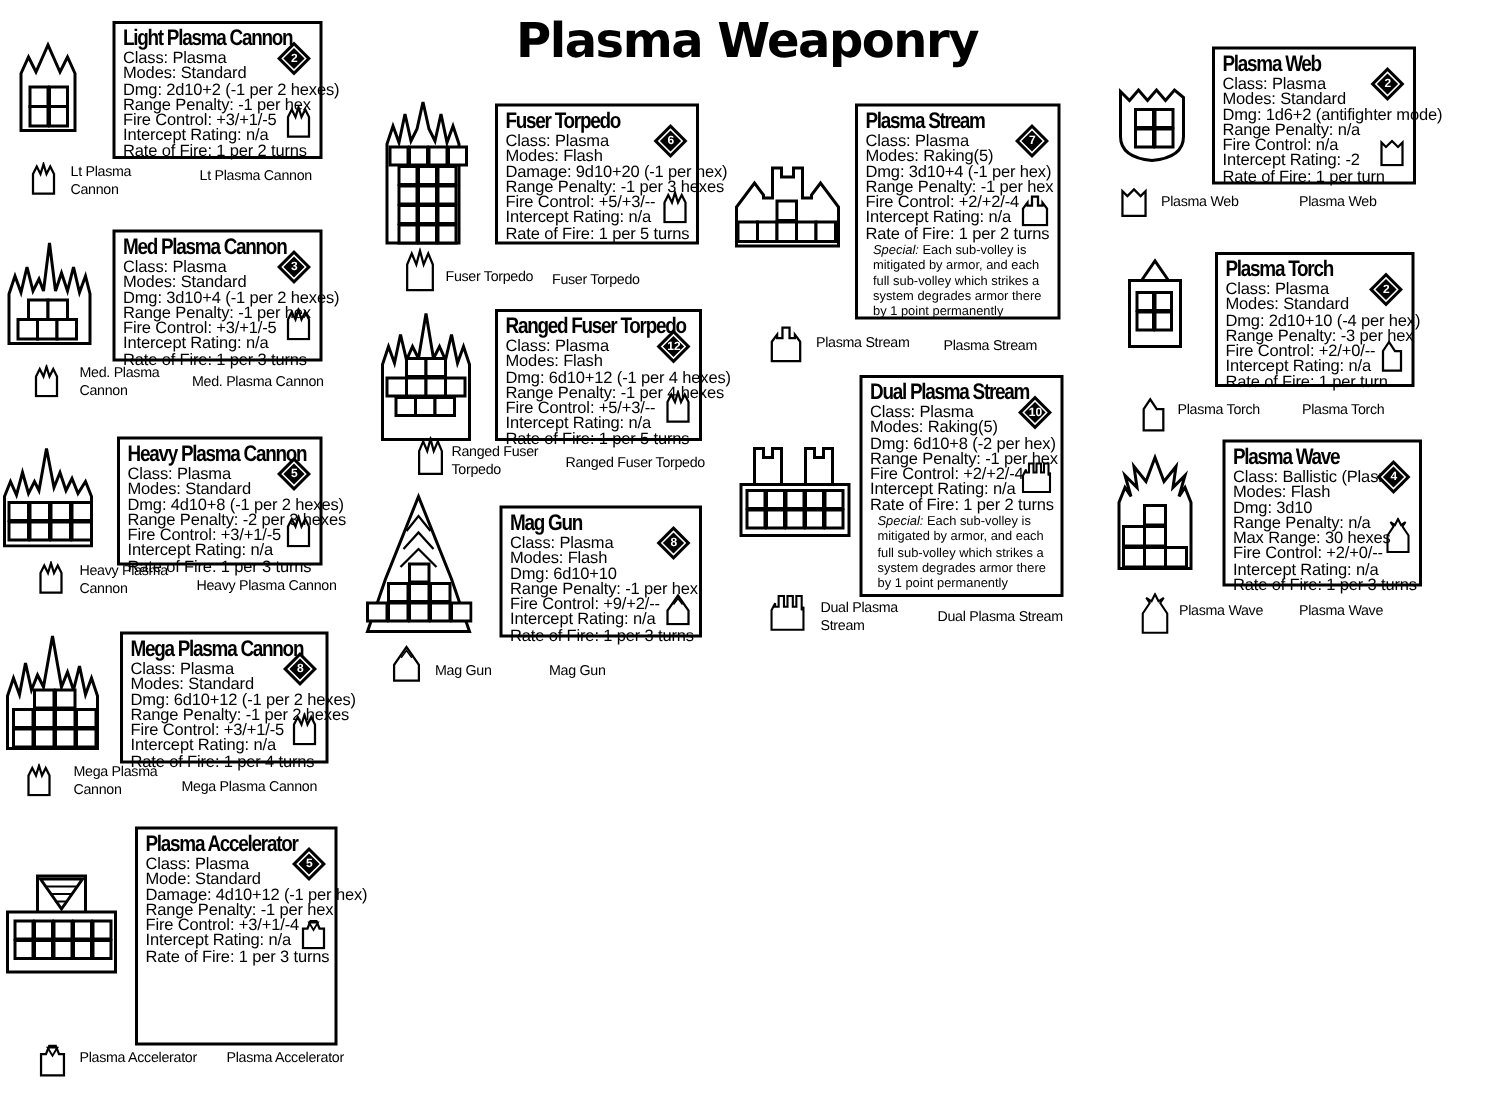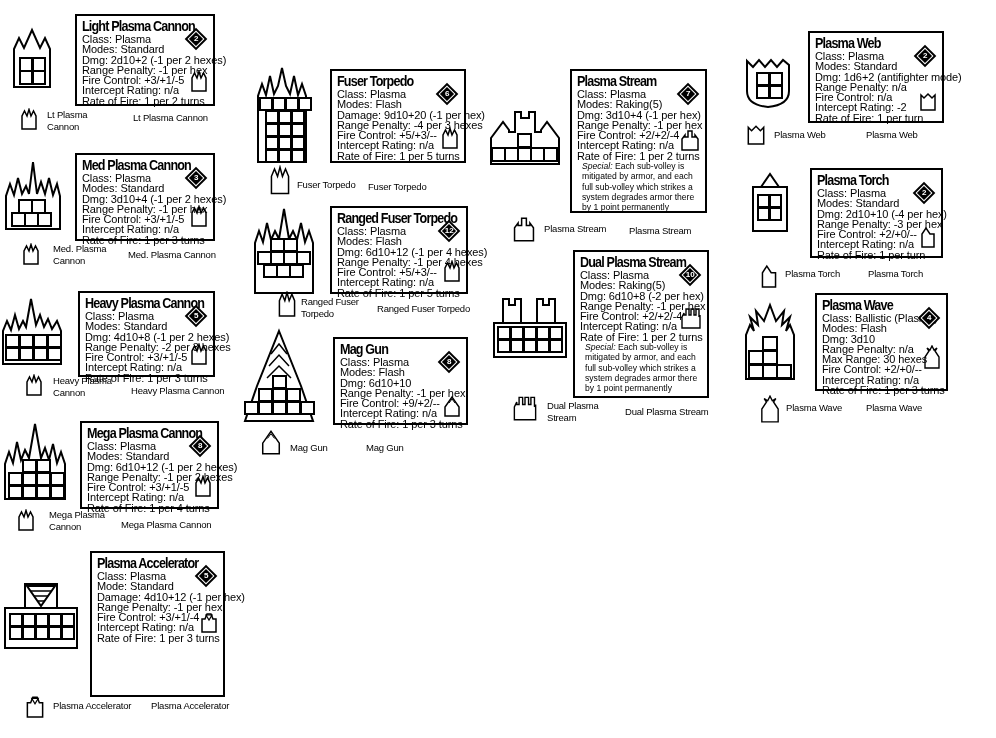--- a/index.html
+++ b/index.html
@@ -25,20 +25,21 @@
   .small-icon{position:absolute;}
   .icon-label{position:absolute;font-size:9.5px;line-height:11.5px;letter-spacing:-0.2px;}
   .caption{position:absolute;font-size:9.5px;letter-spacing:-0.2px;white-space:nowrap;}
   svg path,svg rect{vector-effect:non-scaling-stroke;}
 </style>
 </head>
 <body>
 
 <div id="canvas">
 
+  <div class="page-title">Plasma Weaponry</div>
 
   <div class="big-icon" style="left:8px;top:22px;">
     <svg width="48" height="66" viewBox="0 0 48 66" fill="none" stroke="#000" stroke-width="2">
       <path d="M6 65 V27 L11 16 L16 26 L24 8 L32 26 L37 16 L42 27 V65 Z"></path>
       <rect x="12" y="36" width="12" height="13" fill="#fff"></rect>
         <rect x="25" y="36" width="12" height="13" fill="#fff"></rect>
       <rect x="12" y="49" width="12" height="13" fill="#fff"></rect>
         <rect x="25" y="49" width="12" height="13" fill="#fff"></rect>
     </svg>
   </div>
@@ -263,21 +264,21 @@
   </div>
   <div class="card" style="left:330px;top:69px;width:136px;height:94px;">
     <div class="card-title">Fuser Torpedo</div>
     <div class="badge">
         <span class="badge-num">6</span>
       </div>
     <div class="stats">
         <div class="stat-line">Class: Plasma</div>
         <div class="stat-line">Modes: Flash</div>
         <div class="stat-line">Damage: 9d10+20 (-1 per hex)</div>
-        <div class="stat-line">Range Penalty: -4 per 3 hexes</div>
+        <div class="stat-line">Range Penalty: -1 per 3 hexes</div>
         <div class="stat-line">Fire Control: +5/+3/--</div>
         <div class="stat-line">Intercept Rating: n/a</div>
         <div class="stat-line">Rate of Fire: 1 per 5 turns</div>
       </div>
     <span class="corner-icon" style="top:56px;">
       <svg width="18" height="22" viewBox="0 0 18 22">
           <path d="M2 21 V8 L4.5 3 L7 8 L9 1.5 L11 8 L13.5 3 L16 8 V21 Z" fill="none" stroke="#000" stroke-width="1.5"></path>
         </svg>
     </span>
   </div>

